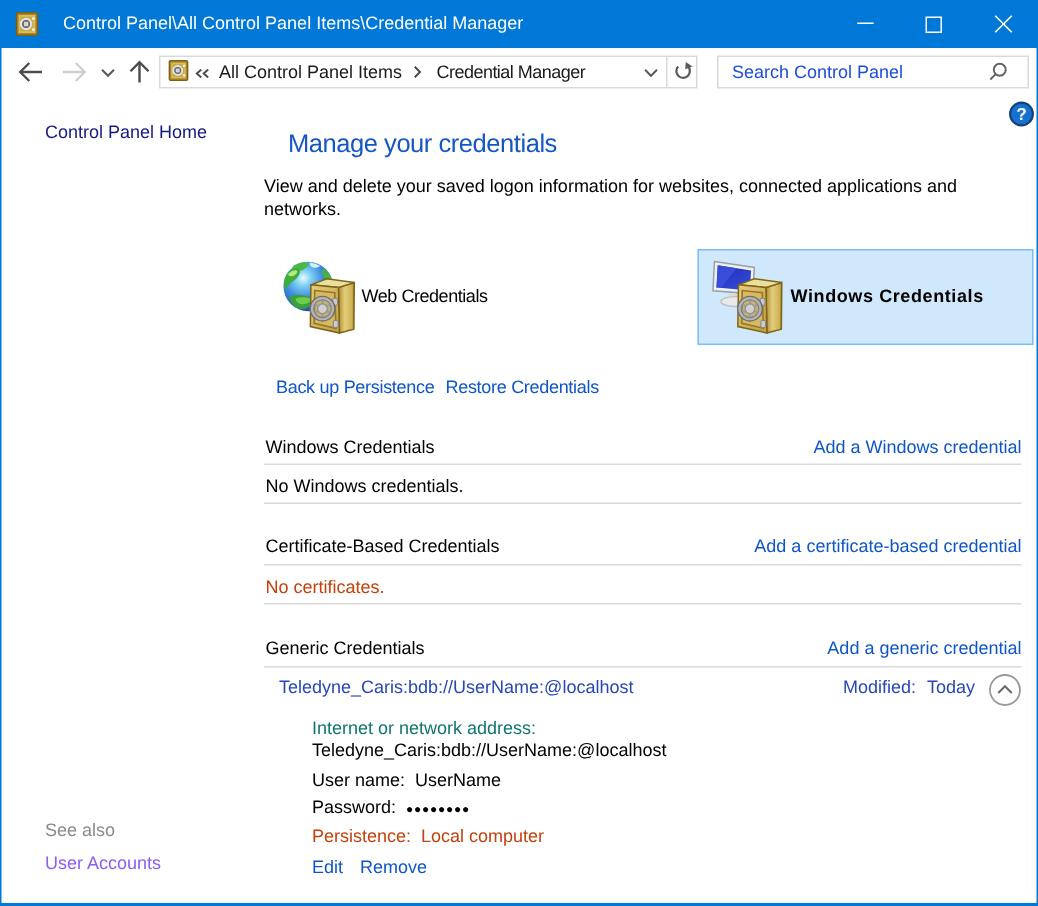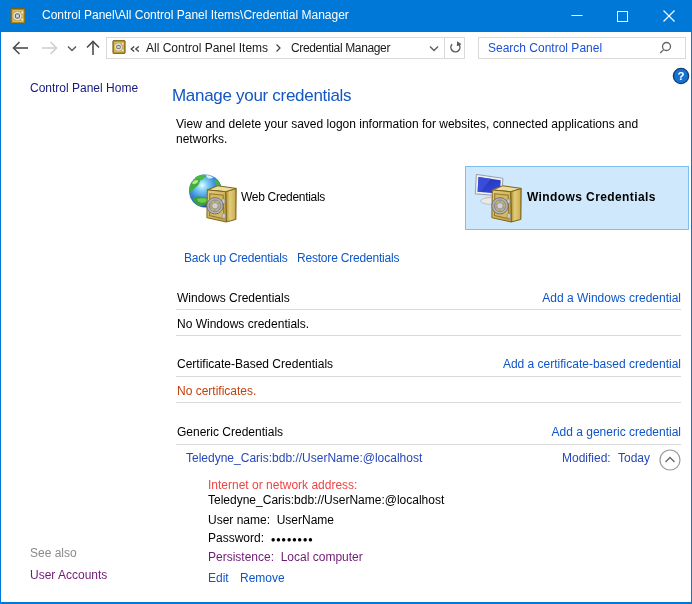--- a/index.html
+++ b/index.html
@@ -94,23 +94,23 @@
   <line x1="4.6" y1="8.6" x2="1.2" y2="12" stroke="#636363" stroke-width="1.3"></line>
 </svg>
 
 <svg class="abs" style="left:672px;top:67px;" width="18" height="18" viewBox="0 0 18 18">
   <circle cx="9" cy="9" r="7.6" fill="#1573cf" stroke="#143f7c" stroke-width="1.4"></circle>
   <text x="9" y="13.2" font-family="Liberation Sans" font-size="11.5" font-weight="bold" fill="#fff" text-anchor="middle">?</text>
 </svg>
 
 <div class="abs t12" style="left:30px;top:82px;color:#151a80;">Control Panel Home</div>
 <div class="abs t12" style="left:30px;top:547px;color:#8a8a8a;">See also</div>
-<div class="abs t12" style="left:30px;top:569px;color:#701a75;">User Accounts</div>
-
-<div class="abs" style="left:172px;top:87px;font-size:17px;line-height:17px;color:#1356c4;white-space:nowrap;letter-spacing:-0.3px;">Manage your credentials</div>
+<div class="abs t12" style="left:30px;top:569px;color:#8b5cf6;">User Accounts</div>
+
+<div class="abs" style="left:192px;top:87px;font-size:17px;line-height:17px;color:#1356c4;white-space:nowrap;letter-spacing:-0.3px;">Manage your credentials</div>
 <div class="abs" style="left:176px;top:117px;font-size:12px;line-height:15px;color:#000;">View and delete your saved logon information for websites, connected applications and<br>networks.</div>
 
 <div class="abs" style="left:465px;top:166px;width:222px;height:62px;background:#cfe8fb;border:1px solid #7cc0f2;"></div>
 
 <svg class="abs" style="left:186px;top:172px;" width="52" height="52" viewBox="0 0 52 52">
   <defs>
     <radialGradient id="gl" cx="0.40" cy="0.33" r="0.72">
       <stop offset="0" stop-color="#e8fbff"></stop>
       <stop offset="0.22" stop-color="#7fd0f5"></stop>
       <stop offset="0.55" stop-color="#3b8ade"></stop>
@@ -193,21 +193,21 @@
       <line x1="23.6" y1="36.9" x2="34.4" y2="30.7"></line>
     </g>
     <circle cx="29" cy="33.8" r="7" fill="none" stroke="#b5b5b5" stroke-width="2.2"></circle>
     <circle cx="29" cy="33.8" r="8.2" fill="none" stroke="#6d6d6d" stroke-width="0.9"></circle>
     <circle cx="29" cy="33.8" r="5.9" fill="none" stroke="#838383" stroke-width="0.8"></circle>
     <circle cx="29" cy="33.8" r="3.2" fill="#d0d0d0" stroke="#8e8e8e" stroke-width="0.8"></circle>
   </g>
 </svg>
 <div class="abs t12" style="left:527px;top:191px;font-weight:bold;color:#000;letter-spacing:0.4px;">Windows Credentials</div>
 
-<div class="abs t12 link" style="left:184px;top:252px;letter-spacing:-0.2px;">Back up Credentials</div>
+<div class="abs t12 link" style="left:184px;top:252px;letter-spacing:-0.2px;">Back up Persistence</div>
 <div class="abs t12 link" style="left:297px;top:252px;letter-spacing:-0.2px;">Restore Credentials</div>
 
 <div class="abs t12" style="left:177px;top:292px;color:#000;">Windows Credentials</div>
 <div class="abs t12 link" style="right:11px;top:292px;">Add a Windows credential</div>
 <div class="rule" style="top:309px;"></div>
 <div class="abs t12" style="left:177px;top:318px;color:#000;">No Windows credentials.</div>
 <div class="rule" style="top:335px;"></div>
 
 <div class="abs t12" style="left:177px;top:358px;color:#000;">Certificate-Based Credentials</div>
 <div class="abs t12 link" style="right:11px;top:358px;">Add a certificate-based credential</div>
@@ -220,19 +220,19 @@
 <div class="rule" style="top:444px;"></div>
 
 <div class="abs t12" style="left:186px;top:452px;color:#2747b8;">Teledyne_Caris:bdb://UserName:@localhost</div>
 <div class="abs t12" style="left:562px;top:452px;color:#2747b8;">Modified:</div>
 <div class="abs t12" style="left:618px;top:452px;color:#2747b8;">Today</div>
 <svg class="abs" style="left:659px;top:449px;" width="22" height="22" viewBox="0 0 22 22">
   <circle cx="11" cy="11" r="10" fill="#fff" stroke="#9a9a9a" stroke-width="1.2"></circle>
   <polyline points="6.5,13 11,8.5 15.5,13" fill="none" stroke="#6a6a6a" stroke-width="1.4"></polyline>
 </svg>
 
-<div class="abs t12" style="left:208px;top:479px;color:#ef4444;">Internet or network address:</div>
+<div class="abs t12" style="left:208px;top:479px;color:#0f766e;">Internet or network address:</div>
 <div class="abs t12" style="left:208px;top:494px;color:#000;">Teledyne_Caris:bdb://UserName:@localhost</div>
 <div class="abs t12" style="left:208px;top:514px;color:#000;">User name:&nbsp; UserName</div>
 <div class="abs t12" style="left:208px;top:532px;color:#000;">Password:&nbsp; <span style="font-size:8px;letter-spacing:0.5px;">●●●●●●●●</span></div>
-<div class="abs t12" style="left:208px;top:551px;color:#701a75;">Persistence:&nbsp; Local computer</div>
+<div class="abs t12" style="left:208px;top:551px;color:#c2410c;">Persistence:&nbsp; Local computer</div>
 <div class="abs t12 link" style="left:208px;top:572px;">Edit</div>
 <div class="abs t12 link" style="left:240px;top:572px;">Remove</div>
 
 </body></html>

